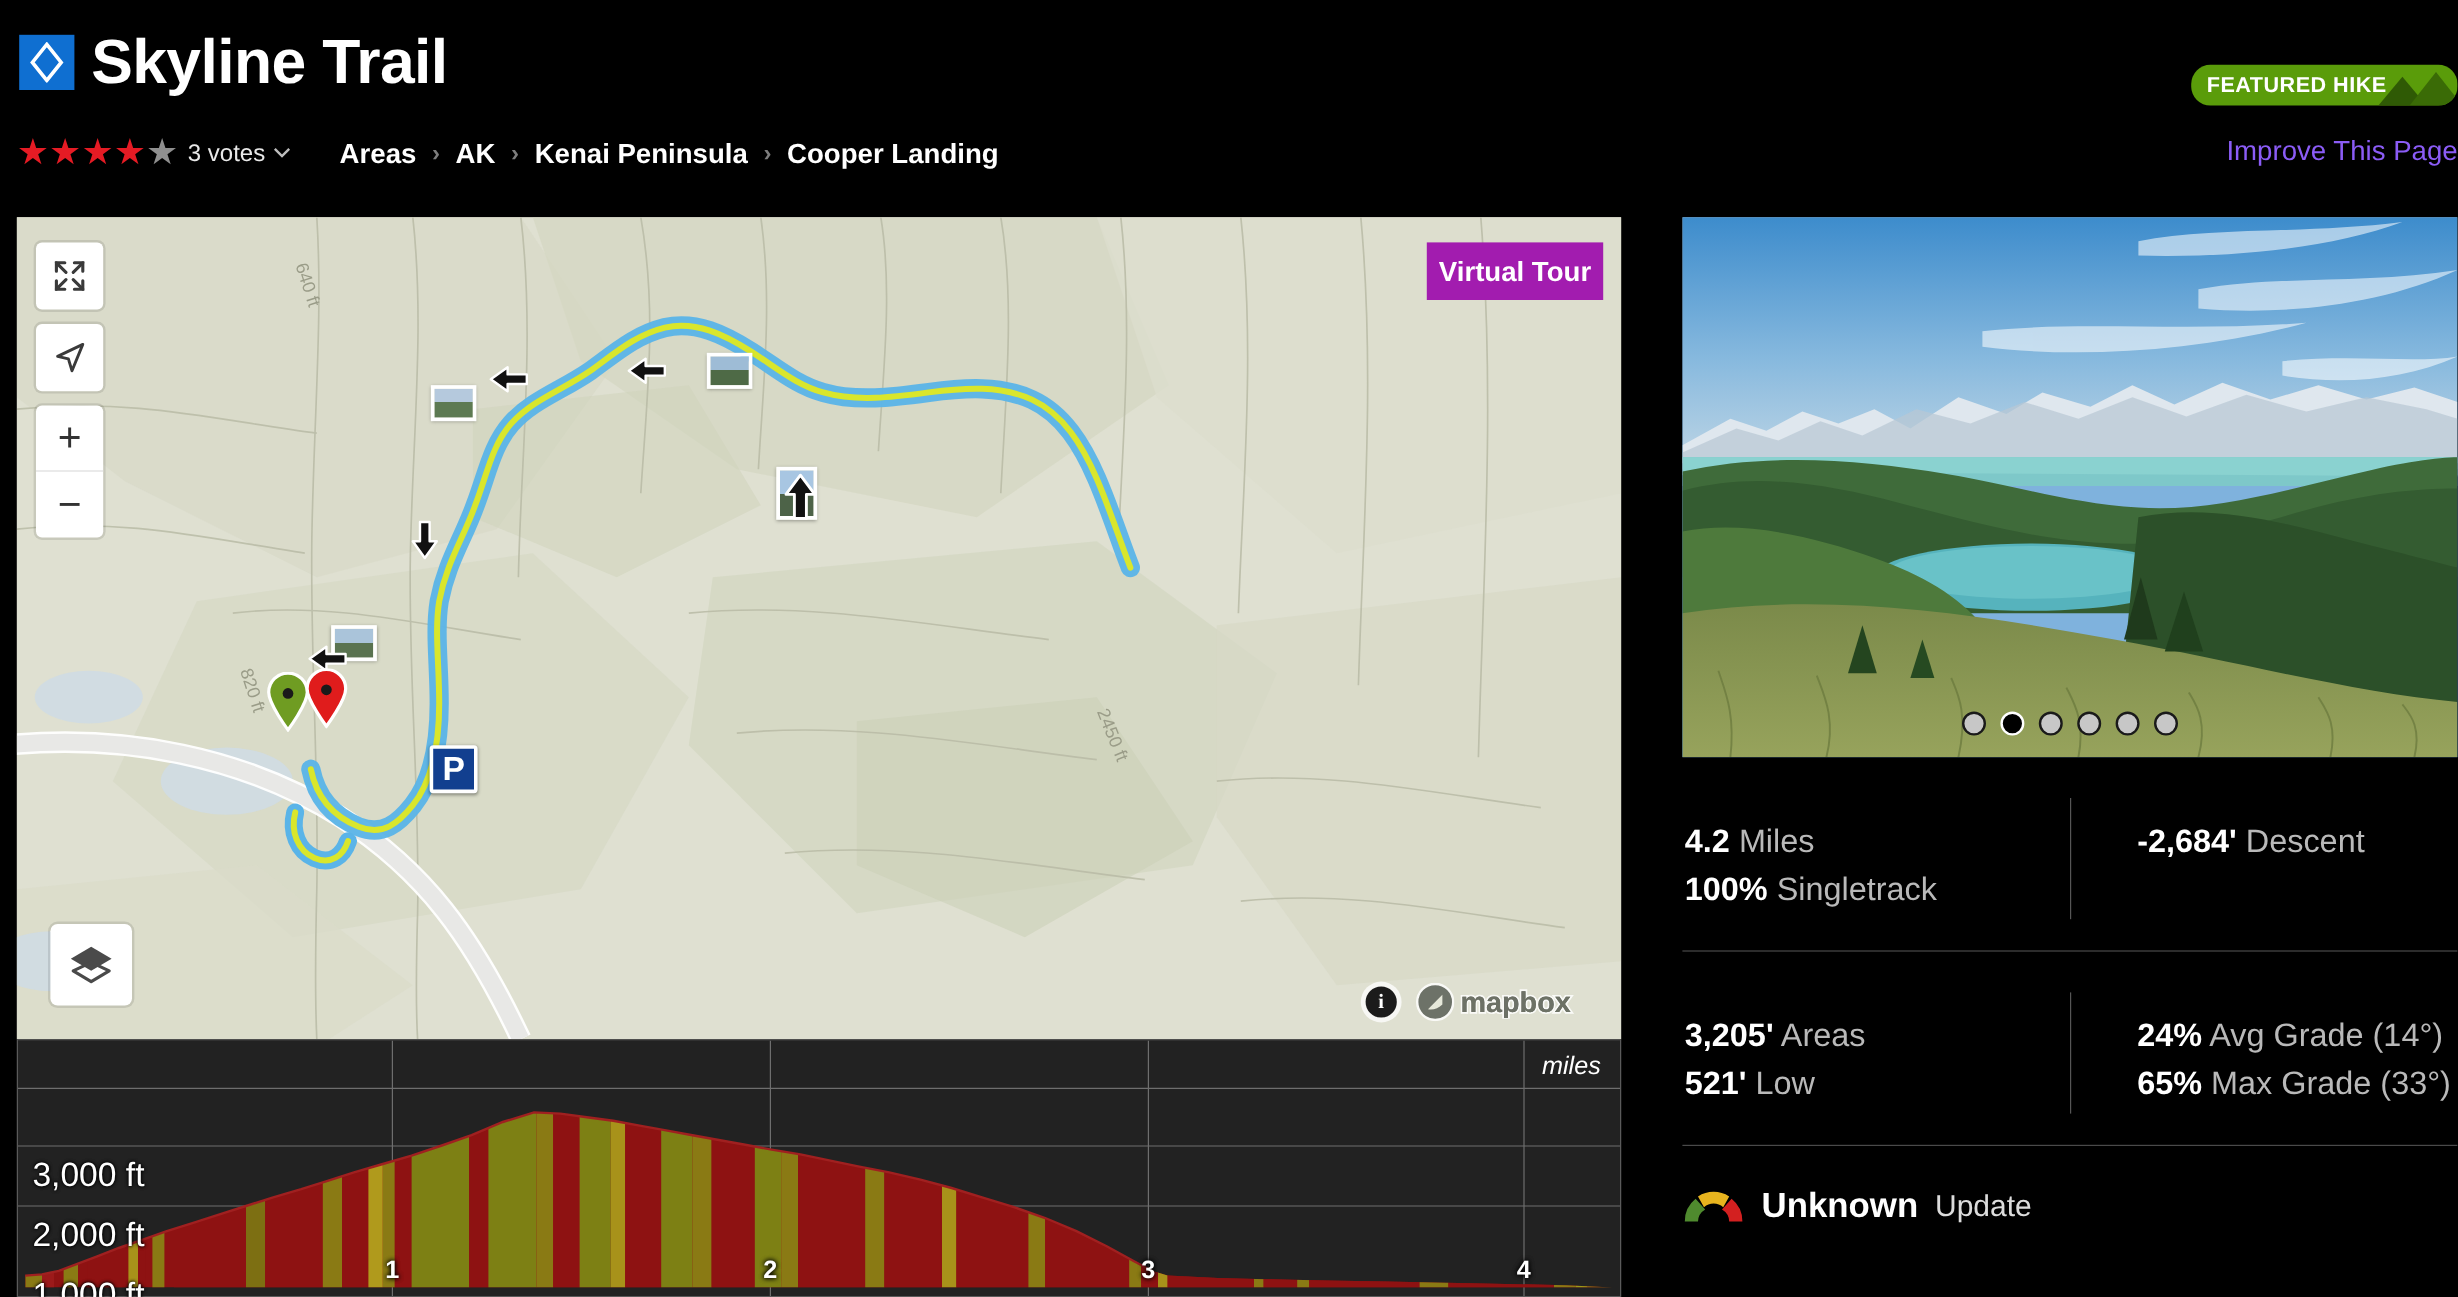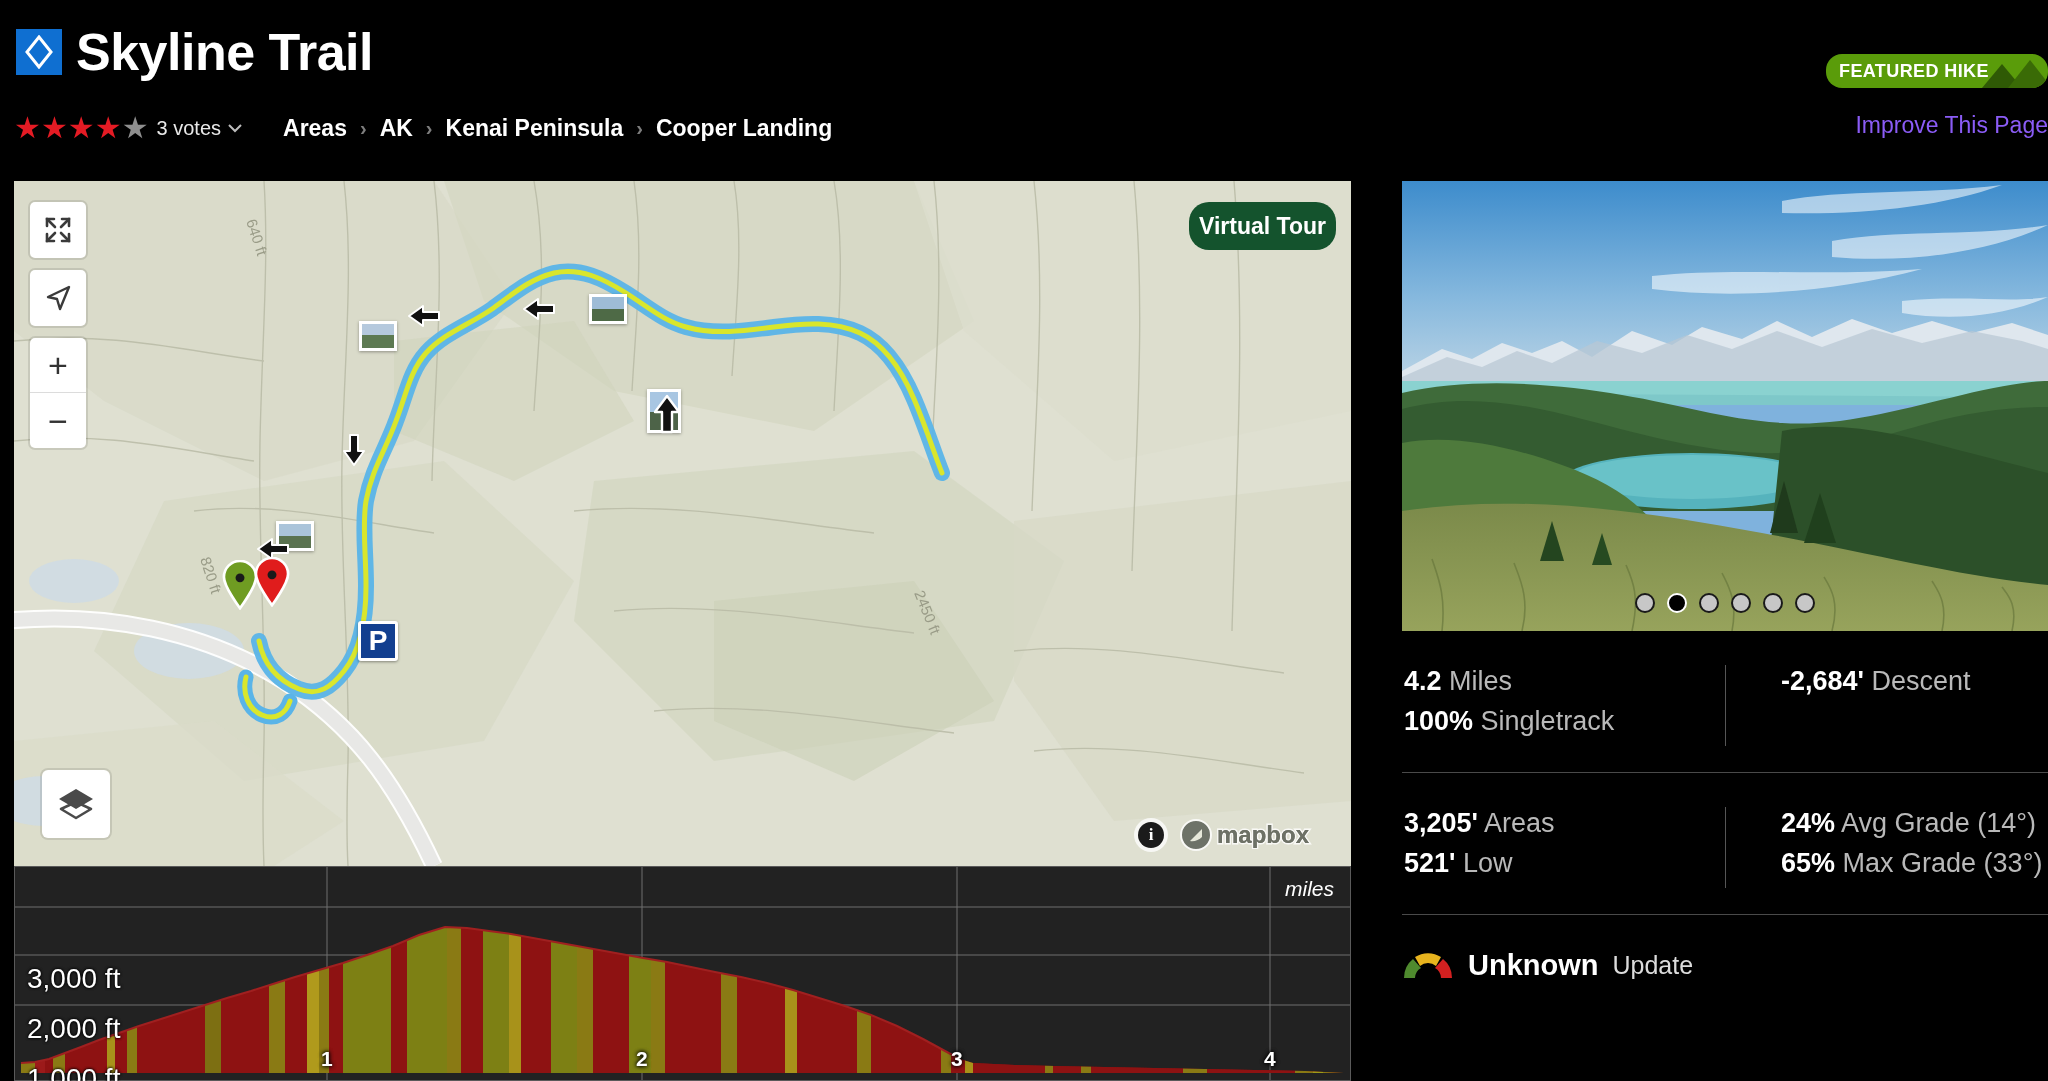--- a/index.html
+++ b/index.html
@@ -67,22 +67,22 @@
                box-shadow:0 0 0 2px rgba(0,0,0,0.10); }
   .zoom-btn { position:absolute; left:0; width:56px; height:55px; display:flex; align-items:center; justify-content:center;
               color:#333; font-size:34px; font-weight:400; line-height:1; cursor:pointer; }
   .zoom-in { top:0; border-bottom:1px solid #dcdcdc; }
   .zoom-out { top:55px; }
 
   .ctrl-layers { left:42px; top:770px; width:68px; height:68px; border-radius:6px; }
 
   .virtual-tour {
     position:absolute; left:1189px; top:202px; width:147px; height:48px;
-    background:#14532d; color:#fff; font-size:23px; font-weight:bold;
-    display:flex; align-items:center; justify-content:center; cursor:pointer;border-radius:20px;
+    background:#a21caf; color:#fff; font-size:23px; font-weight:bold;
+    display:flex; align-items:center; justify-content:center; cursor:pointer;
   }
 
   .map-attrib { position:absolute; right:16px; bottom:14px; display:flex; align-items:center; gap:12px; }
   .info-btn { width:34px; height:34px; border-radius:50%; background:rgba(255,255,255,0.75);
               display:flex; align-items:center; justify-content:center; }
   .info-btn .ib { width:26px;height:26px;border-radius:50%;background:#1b1b1b;color:#fff;
                   font-size:17px;font-weight:bold;display:flex;align-items:center;justify-content:center;
                   font-family:"Liberation Serif", serif; }
   .mapbox-logo { display:flex; align-items:center; gap:5px; opacity:0.82; }
 
@@ -113,21 +113,21 @@
 
   
   .right-panel { position:absolute; left:1402px; top:181px; width:646px; }
   .hero-photo { position:relative; width:646px; height:450px; overflow:hidden; background:#7fb2dd; }
   .hero-svg { position:absolute; inset:0; }
   .dots { position:absolute; left:0; right:0; bottom:18px; display:flex; justify-content:center; gap:12px; }
   .dot { width:20px; height:20px; border-radius:50%; background:#c7c7c7; border:2px solid #1a1a1a; cursor:pointer; }
   .dot.active { background:#000000; border:2px solid #ffffff; }
 
   .stats-block { padding:0 0 0 0; }
-  .stat-group { display:flex; position:relative; padding:32px 0 28px 0; }
+  .stat-group { display:flex; position:relative; padding:52px 0 28px 0; }
   .stat-col { width:50%; padding-left:2px; }
   .stat-col.right { padding-left:56px; }
   .stat-line { font-size:27px; color:#b9b9b9; line-height:1.35; margin-bottom:4px; white-space:nowrap; }
   .stat-line b { color:#ffffff; font-weight:bold; }
   .vdiv { position:absolute; left:50%; top:34px; bottom:26px; width:1px; background:#565656; }
   .hdiv { height:1px; background:#4a4a4a; width:100%; }
 
   .condition-row { display:flex; align-items:center; gap:14px; padding:34px 0 10px 0; }
   .gauge { width:52px; height:30px; }
   .cond-label { color:#ffffff; font-size:29px; font-weight:bold; }

